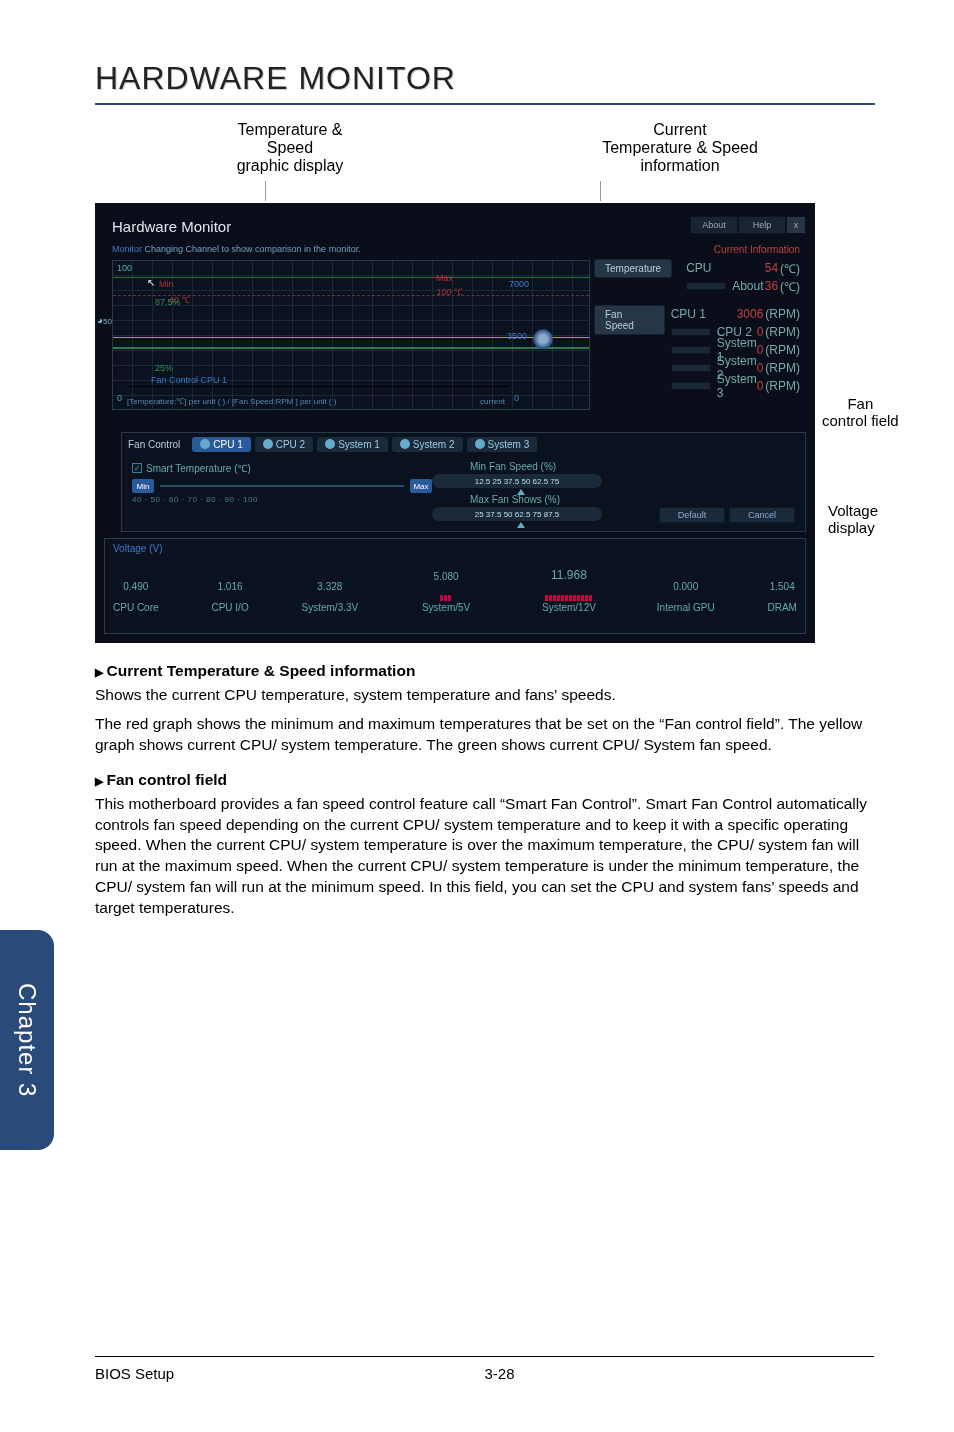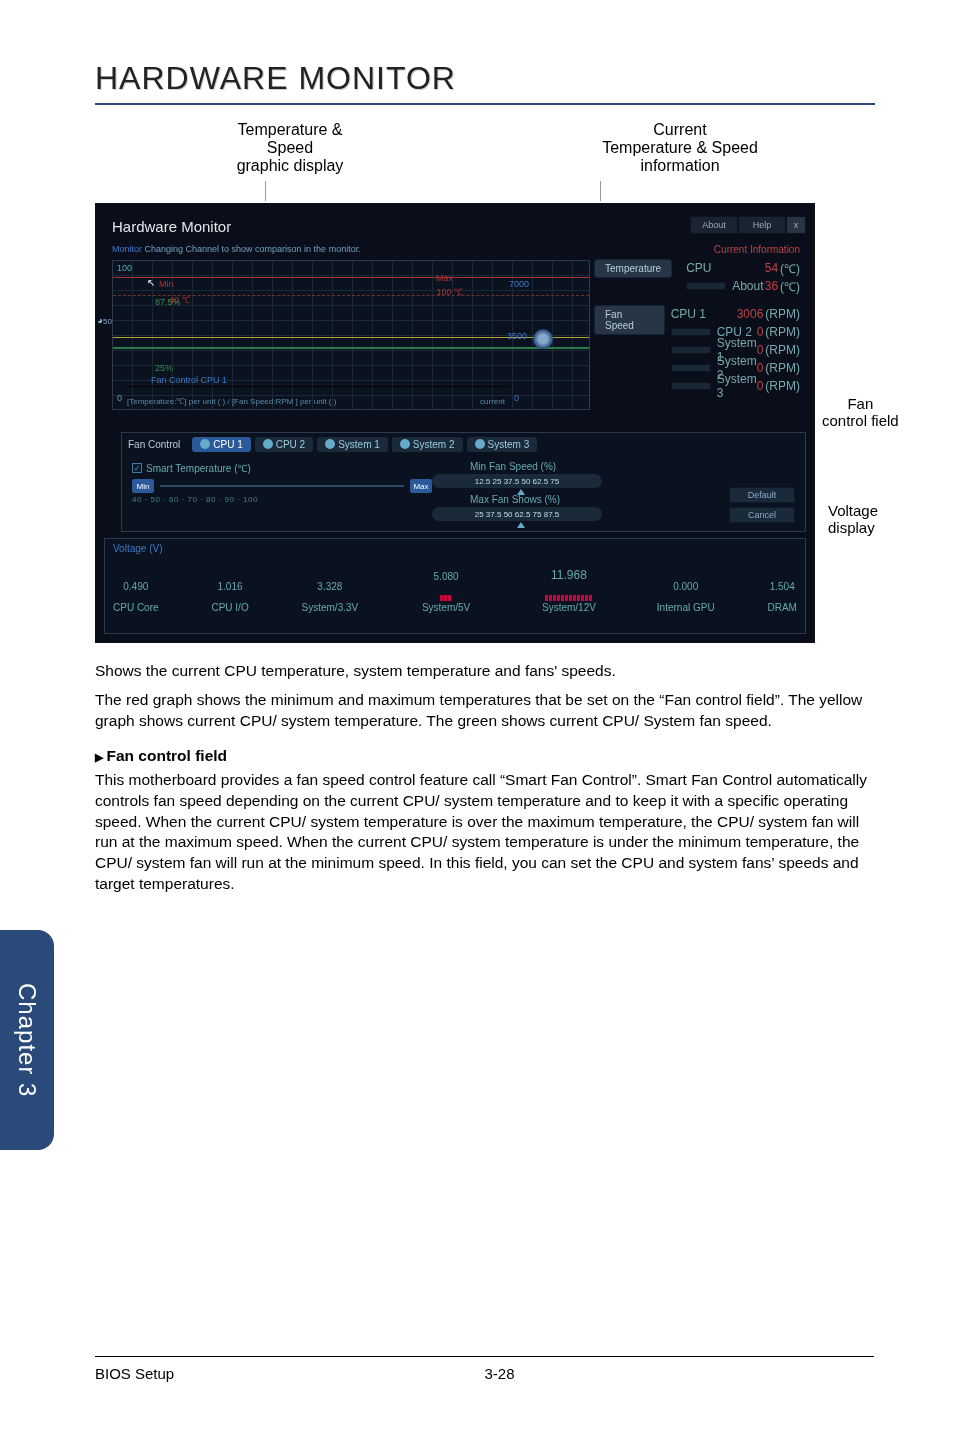--- a/index.html
+++ b/index.html
@@ -150,21 +150,21 @@
   .slider-btn { width: 22px; height: 14px; background: #2a5a9a; color: #fff; font-size: 8px; display:flex; align-items:center; justify-content:center; border-radius:2px; }
   .ticks { font-size: 8px; color: #4a7a8a; margin-top: 2px; letter-spacing: 0.5px; }
   .fc-right { flex: 1; }
   .fc-right .rowlbl { font-size: 10px; color: #6aa; padding-left: 38px; }
   .hscale {
     width: 170px; height: 14px; background: #1a2a3a; border-radius: 7px;
     margin-top: 2px; position: relative; color:#bde; font-size:8px;
     display:flex; align-items:center; justify-content:center; gap:6px;
   }
   .hscale .tri { position:absolute; bottom:-7px; left:50%; width:0;height:0;border-left:4px solid transparent;border-right:4px solid transparent;border-bottom:6px solid #6ac; }
-  .fc-btns { position: absolute; right: 10px; bottom: 8px; display:flex; flex-direction:column; gap:4px; }
+  .fc-btns { position: absolute; right: 10px; bottom: 8px; display:flex; flex-direction:row; gap:4px; }
   .fc-btn {
     width: 66px; height: 16px; background: #1a2a3a; border: 1px solid #0a1a2a;
     color: #8ac; font-size: 9px; display:flex; align-items:center; justify-content:center;
   }
   .voltage-panel {
     position: absolute; left: 8px; top: 334px; right: 8px; bottom: 8px;
     border: 1px solid #2a3a4a; background: #0a1220;
     padding: 4px 8px 6px 8px;
   }
   .vhdr { font-size: 10px; color: #3a7ac8; }
@@ -409,20 +409,21 @@
         </div>
         <div class="vcell">
           <div class="num">1.504</div>
           <div>DRAM</div>
         </div>
       </div>
     </div>
   </div>
 
   <div class="body-text">
+    <div class="subhdr"><span class="tri">▶</span><span>Current Temperature &amp; Speed information</span></div>
     <p>Shows the current CPU temperature, system temperature and fans' speeds.</p>
 
     <p>The red graph shows the minimum and maximum temperatures that be set on the “Fan control field”.  The yellow graph shows current CPU/ system temperature. The green shows current CPU/ System fan speed.</p>
 
     <div class="subhdr"><span class="tri">▶</span><span>Fan control field</span></div>
     <p>This motherboard provides a fan speed control feature call “Smart Fan Control”. Smart Fan Control automatically controls fan speed depending on the current CPU/ system temperature and to keep it with a specific operating speed. When the current CPU/ system temperature is over the maximum temperature, the CPU/ system fan will run at the maximum speed. When the current CPU/ system temperature is under the minimum temperature, the CPU/ system fan will run at the minimum speed. In this field, you can set the CPU and system fans’ speeds and target temperatures.</p>
   </div>
 </div>
 
 <div style="position:absolute; left:822px; top:395px; font-size:15px;">

